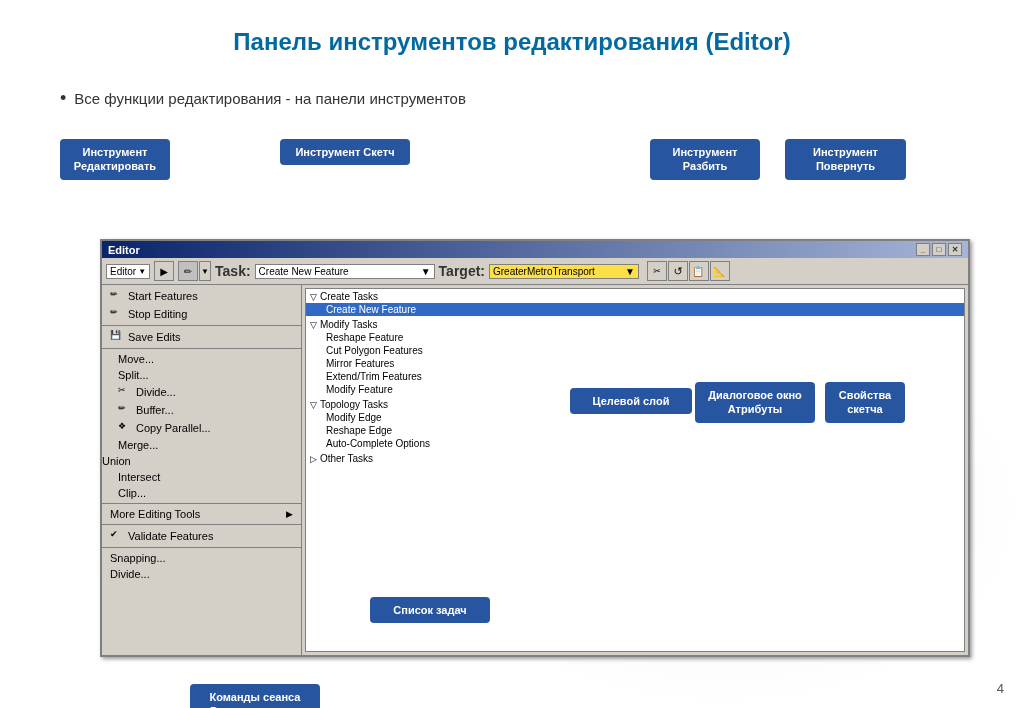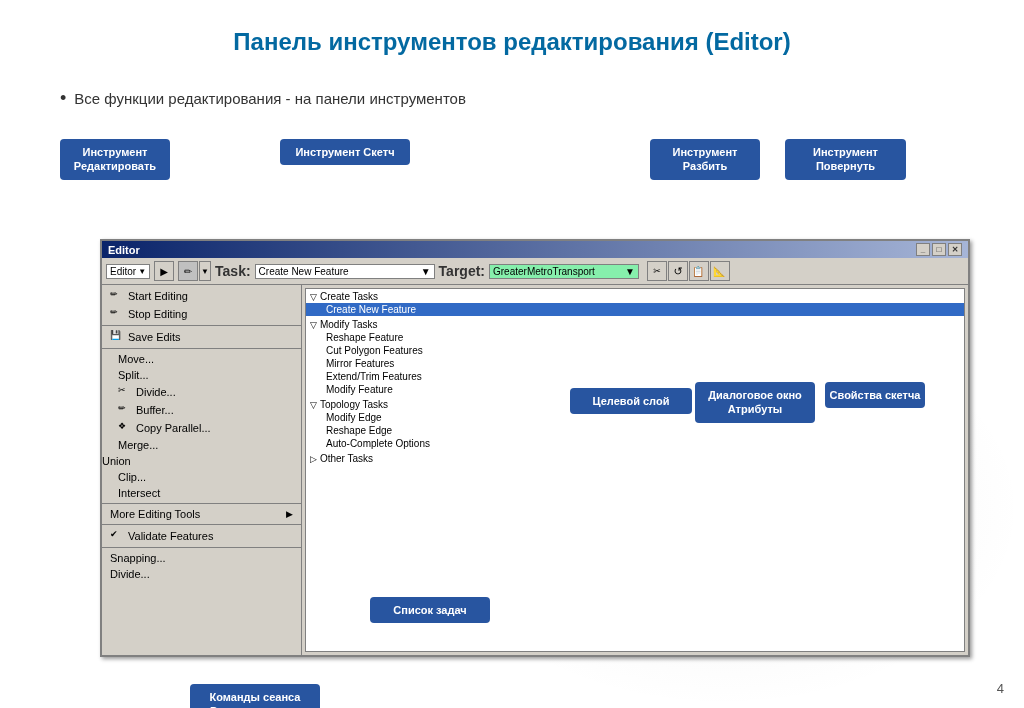--- a/index.html
+++ b/index.html
@@ -130,21 +130,21 @@
       border: 1px solid #808080;
       font-size: 10px;
       padding: 1px 3px;
       display: flex;
       align-items: center;
       justify-content: space-between;
     }
 
     .target-dropdown {
       width: 150px;
-      background: #86efac;
+      background: #fde047;
       border: 1px solid #808080;
       font-size: 10px;
       padding: 1px 3px;
       display: flex;
       align-items: flex-end;
       justify-content: space-between;
     }
 
     .toolbar-label {
       font-size: 14px;
@@ -352,21 +352,21 @@
           <div class="toolbar-icon" style="font-size:10px;">📐</div>
         </div>
       </div>
 
       <div class="editor-content">
 
         <div class="left-panel">
 
           <div class="menu-item">
             <span class="menu-item-icon">✏</span>
-            <span>Start Editing</span>
+            <span>Start Features</span>
           </div>
 
           <div class="menu-item">
             <span class="menu-item-icon">✏</span>
             <span>Stop Editing</span>
           </div>
           <div class="menu-separator"></div>
 
           <div class="menu-item">
             <span class="menu-item-icon">💾</span>
@@ -399,25 +399,25 @@
 
           <div class="menu-item" style="padding-left:16px;">
             <span>Merge...</span>
           </div>
 
           <div class="menu-item" style="padding-left:0;">
             <span>Union</span>
           </div>
 
           <div class="menu-item" style="padding-left:16px;">
+            <span>Intersect</span>
+          </div>
+
+          <div class="menu-item" style="padding-left:16px;">
             <span>Clip...</span>
-          </div>
-
-          <div class="menu-item" style="padding-left:16px;">
-            <span>Intersect</span>
           </div>
           <div class="menu-separator"></div>
 
           <div class="menu-item">
             <span>More Editing Tools</span>
             <span class="submenu-arrow">▶</span>
           </div>
           <div class="menu-separator"></div>
 
           <div class="menu-item">
@@ -497,21 +497,21 @@
 
     <div class="annotation-box" style="left: 530px; top: 259px; width: 122px;">
       <span>Целевой слой</span>
     </div>
 
     <div class="annotation-box" style="left: 655px; top: 253px; width: 120px;">
       <span>Диалоговое окно
 Атрибуты</span>
     </div>
 
-    <div class="annotation-box" style="left: 785px; top: 253px; width: 100px;">
+    <div class="annotation-box" style="left: 785px; top: 253px; width: 80px;">
       <span>Свойства
 скетча</span>
     </div>
 
     <div class="annotation-box" style="left: 330px; top: 468px; width: 120px;">
       <span>Список задач</span>
     </div>
 
     <div class="annotation-box" style="left: 150px; top: 555px; width: 130px;">
       <span>Команды сеанса

